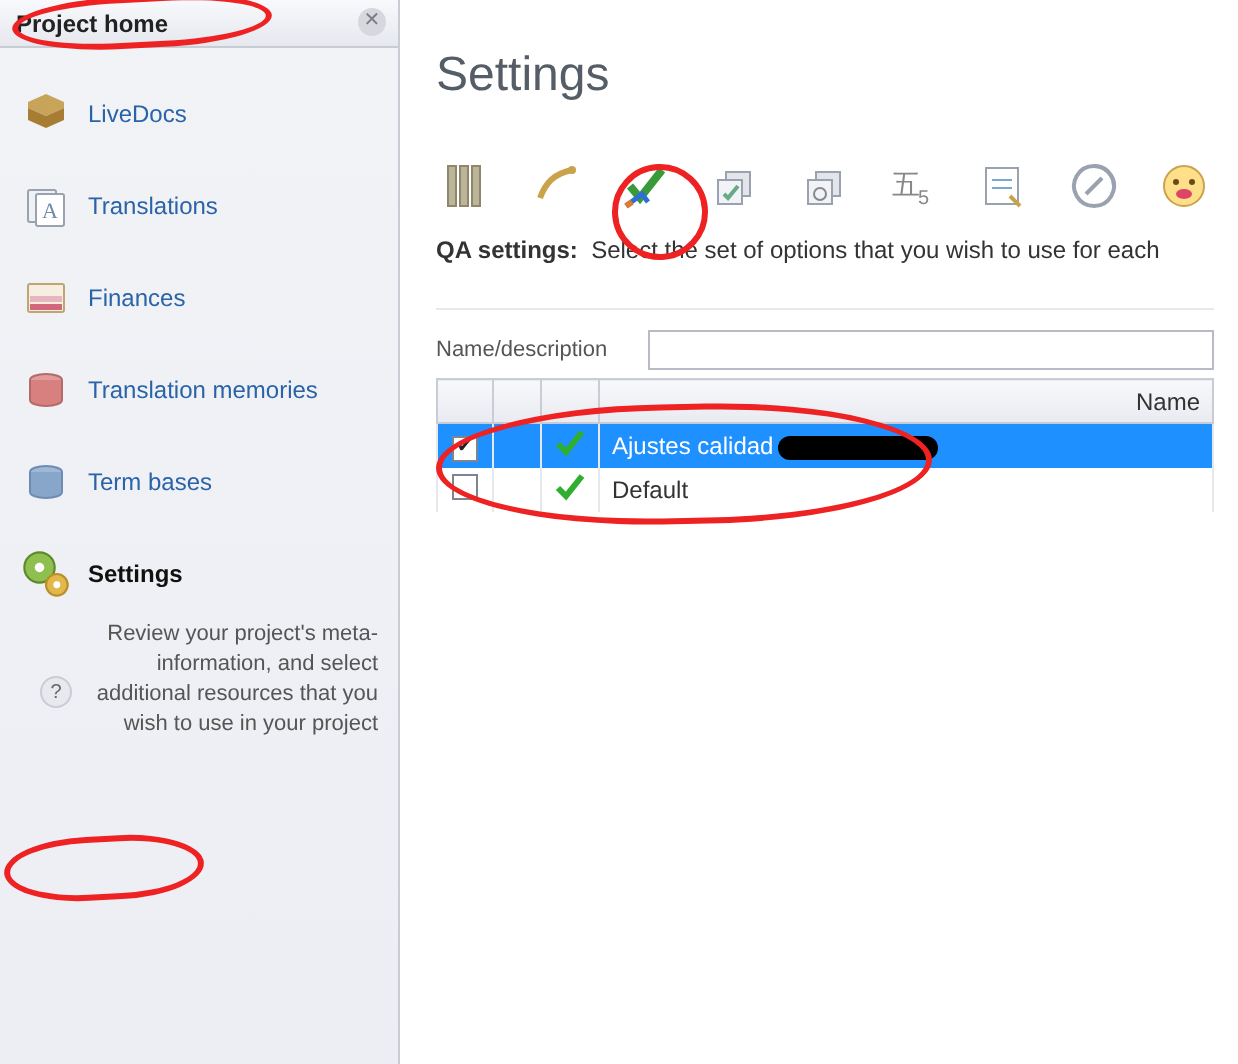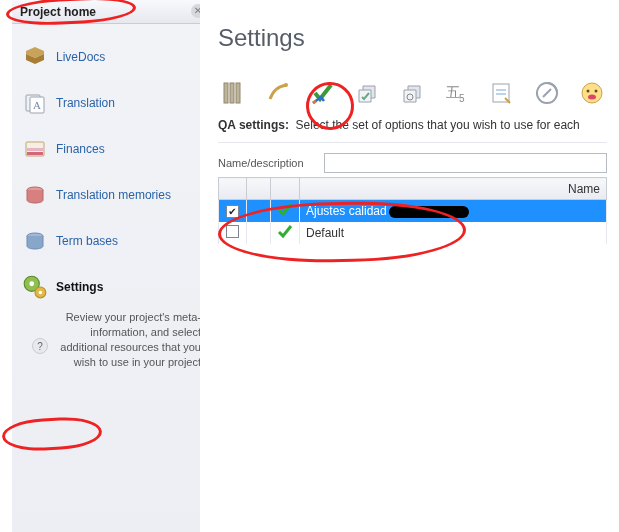--- a/index.html
+++ b/index.html
@@ -9,21 +9,21 @@
     font-size: 12px;
     color: #333;
     background: #fff;
     width: 619px;
     height: 532px;
     overflow: hidden;
     position: relative;
   }
   .sidebar {
     position: absolute;
-    left: 12px; top: 0;
+    left: 0; top: 0;
     width: 200px;
     height: 532px;
     background: linear-gradient(to bottom, #f2f3f7 0%, #eceef3 100%);
     border-right: 1px solid #c8ccd4;
   }
   .sidebar-tab {
     height: 24px;
     background: linear-gradient(to bottom, #f8f9fc, #e6e8ee);
     border-bottom: 1px solid #c8ccd4;
     display: flex;
@@ -119,21 +119,21 @@
     width: 34px; height: 34px;
     display: flex;
     align-items: center;
     justify-content: center;
     cursor: pointer;
     border-radius: 3px;
   }
   .hint {
     font-size: 12px;
     color: #333;
-    padding: 2px 0 10px 0;
+    padding: 2px 0 22px 0;
     border-bottom: 1px solid #e6e8ee;
     white-space: nowrap;
     overflow: hidden;
   }
   .hint b { font-weight: bold; }
 
   .filter-row {
     display: flex;
     align-items: center;
     gap: 20px;
@@ -228,21 +228,21 @@
     </div>
 
     <div class="nav-item">
       <span class="nav-icon">
         <svg width="24" height="24" viewBox="0 0 24 24">
             <rect x="3" y="4" width="14" height="16" rx="1" fill="#eef1f6" stroke="#9aa2af"></rect>
             <rect x="7" y="6" width="14" height="16" rx="1" fill="#fff" stroke="#9aa2af"></rect>
             <text x="10" y="18" font-size="11" fill="#7288a8" font-family="serif">A</text>
           </svg>
       </span>
-      <span class="nav-label">Translation</span>
+      <span class="nav-label">Translations</span>
     </div>
 
     <div class="nav-item">
       <span class="nav-icon">
         <svg width="24" height="24" viewBox="0 0 24 24">
             <rect x="3" y="5" width="18" height="14" rx="1" fill="#f6efe1" stroke="#bfa573"></rect>
             <rect x="4" y="15" width="16" height="3" fill="#d2667a"></rect>
             <rect x="4" y="11" width="16" height="3" fill="#e8b4c0"></rect>
           </svg>
       </span>

